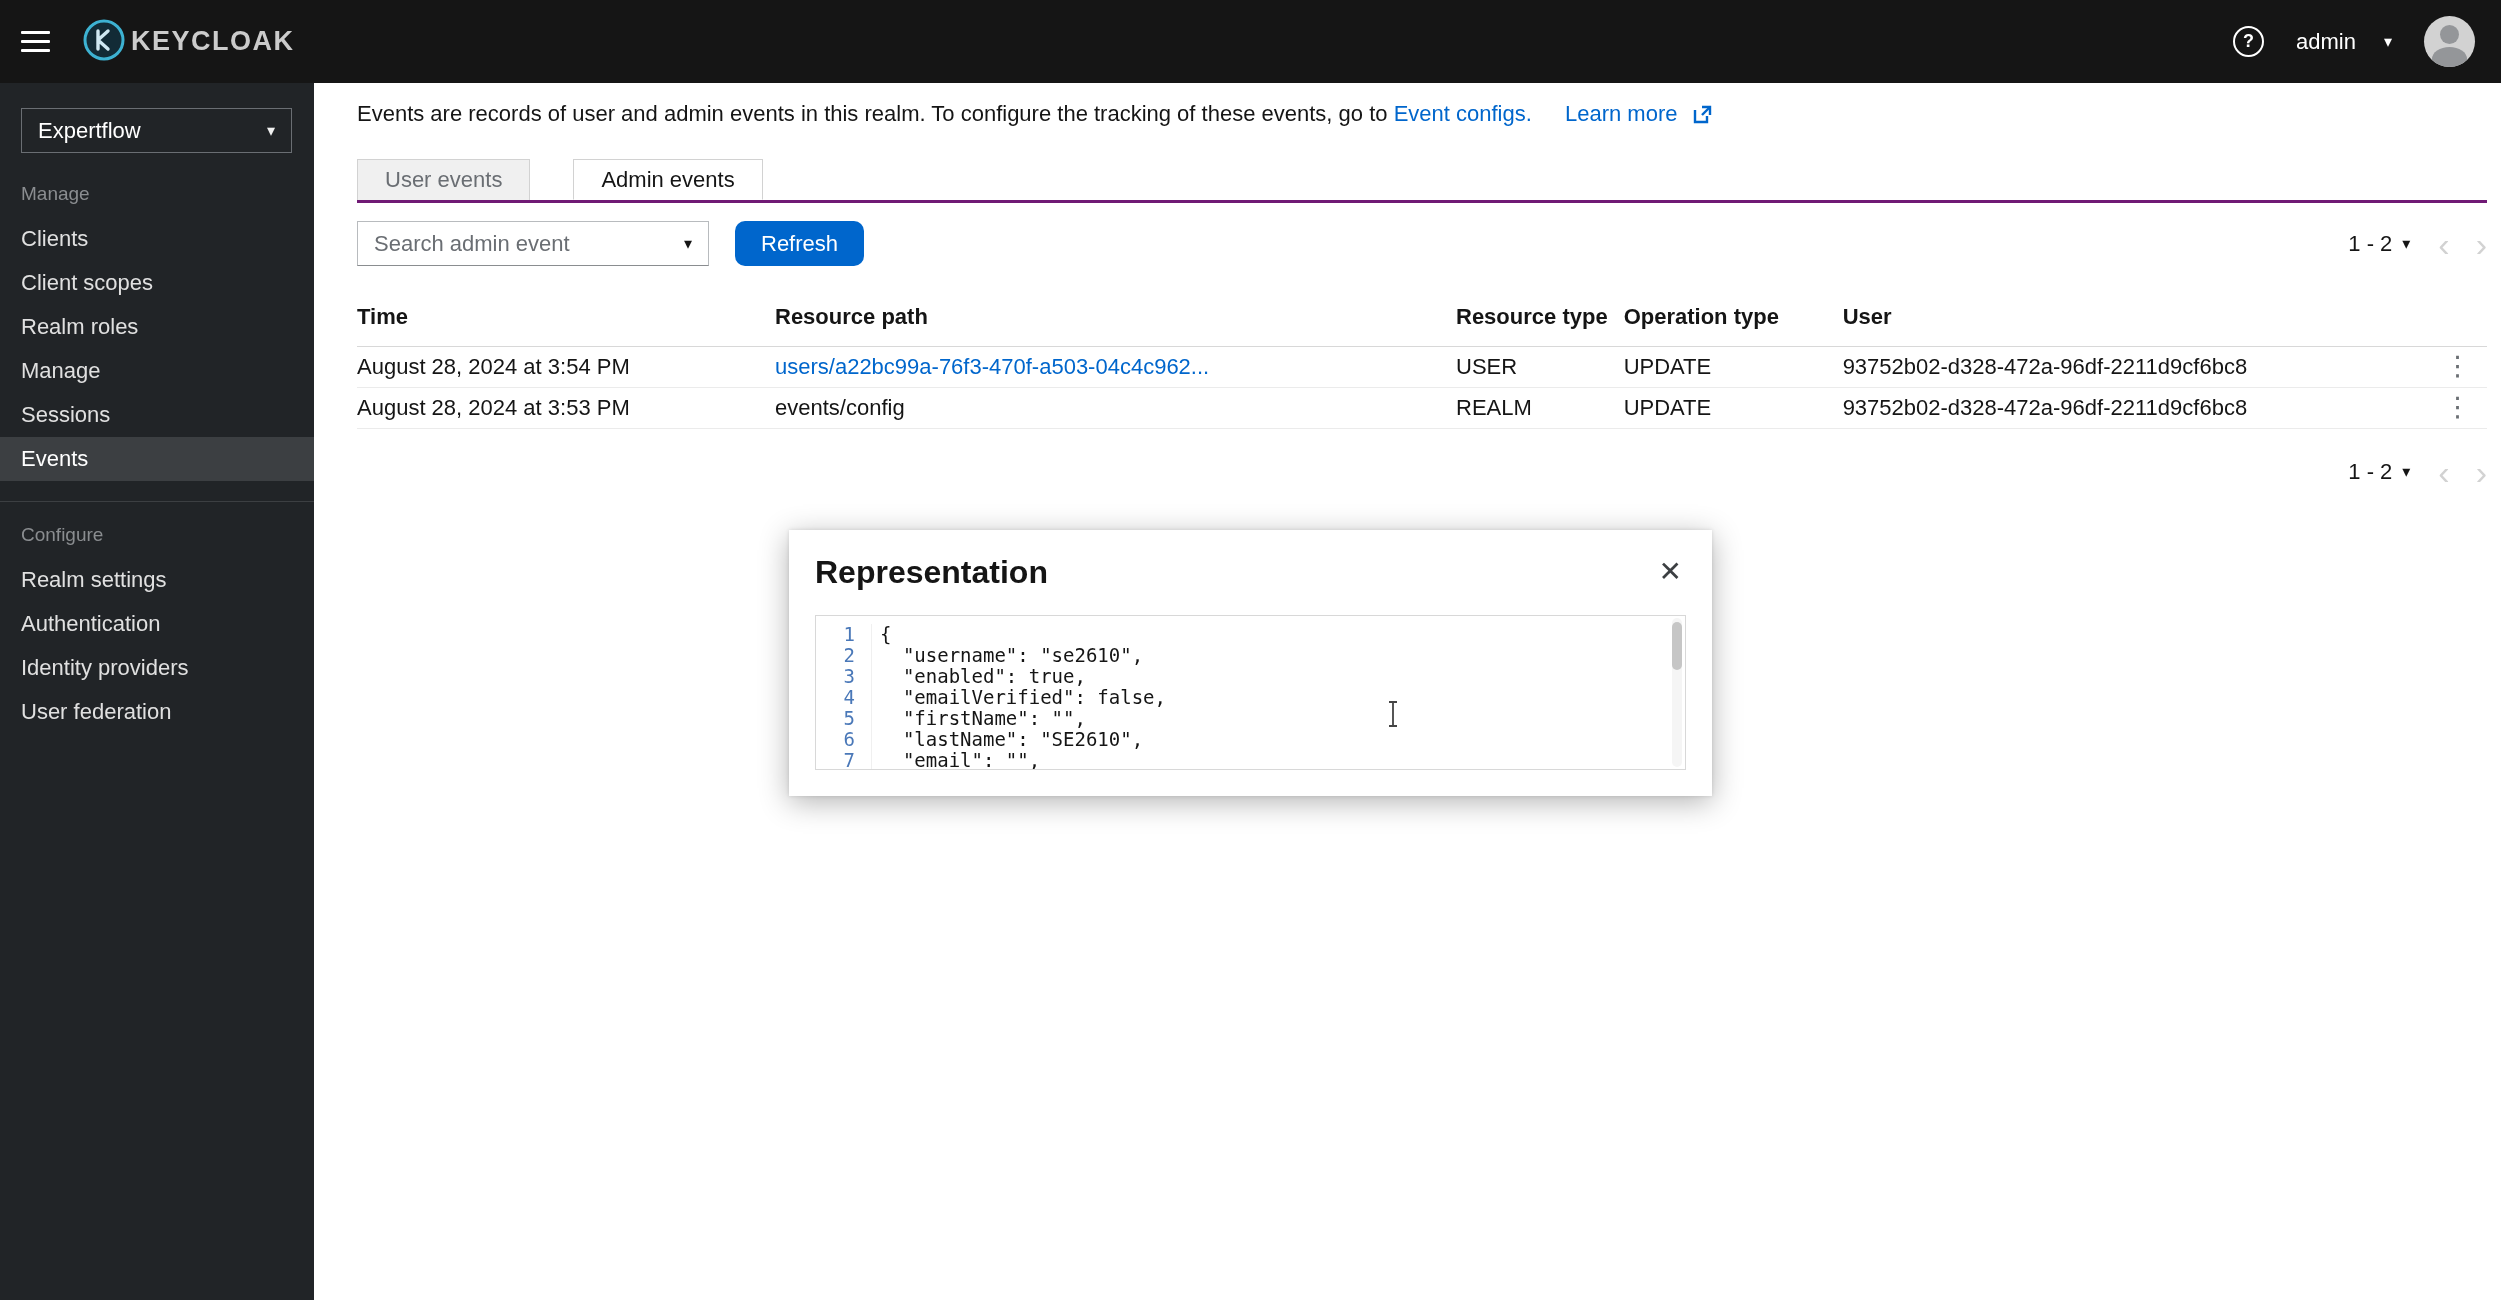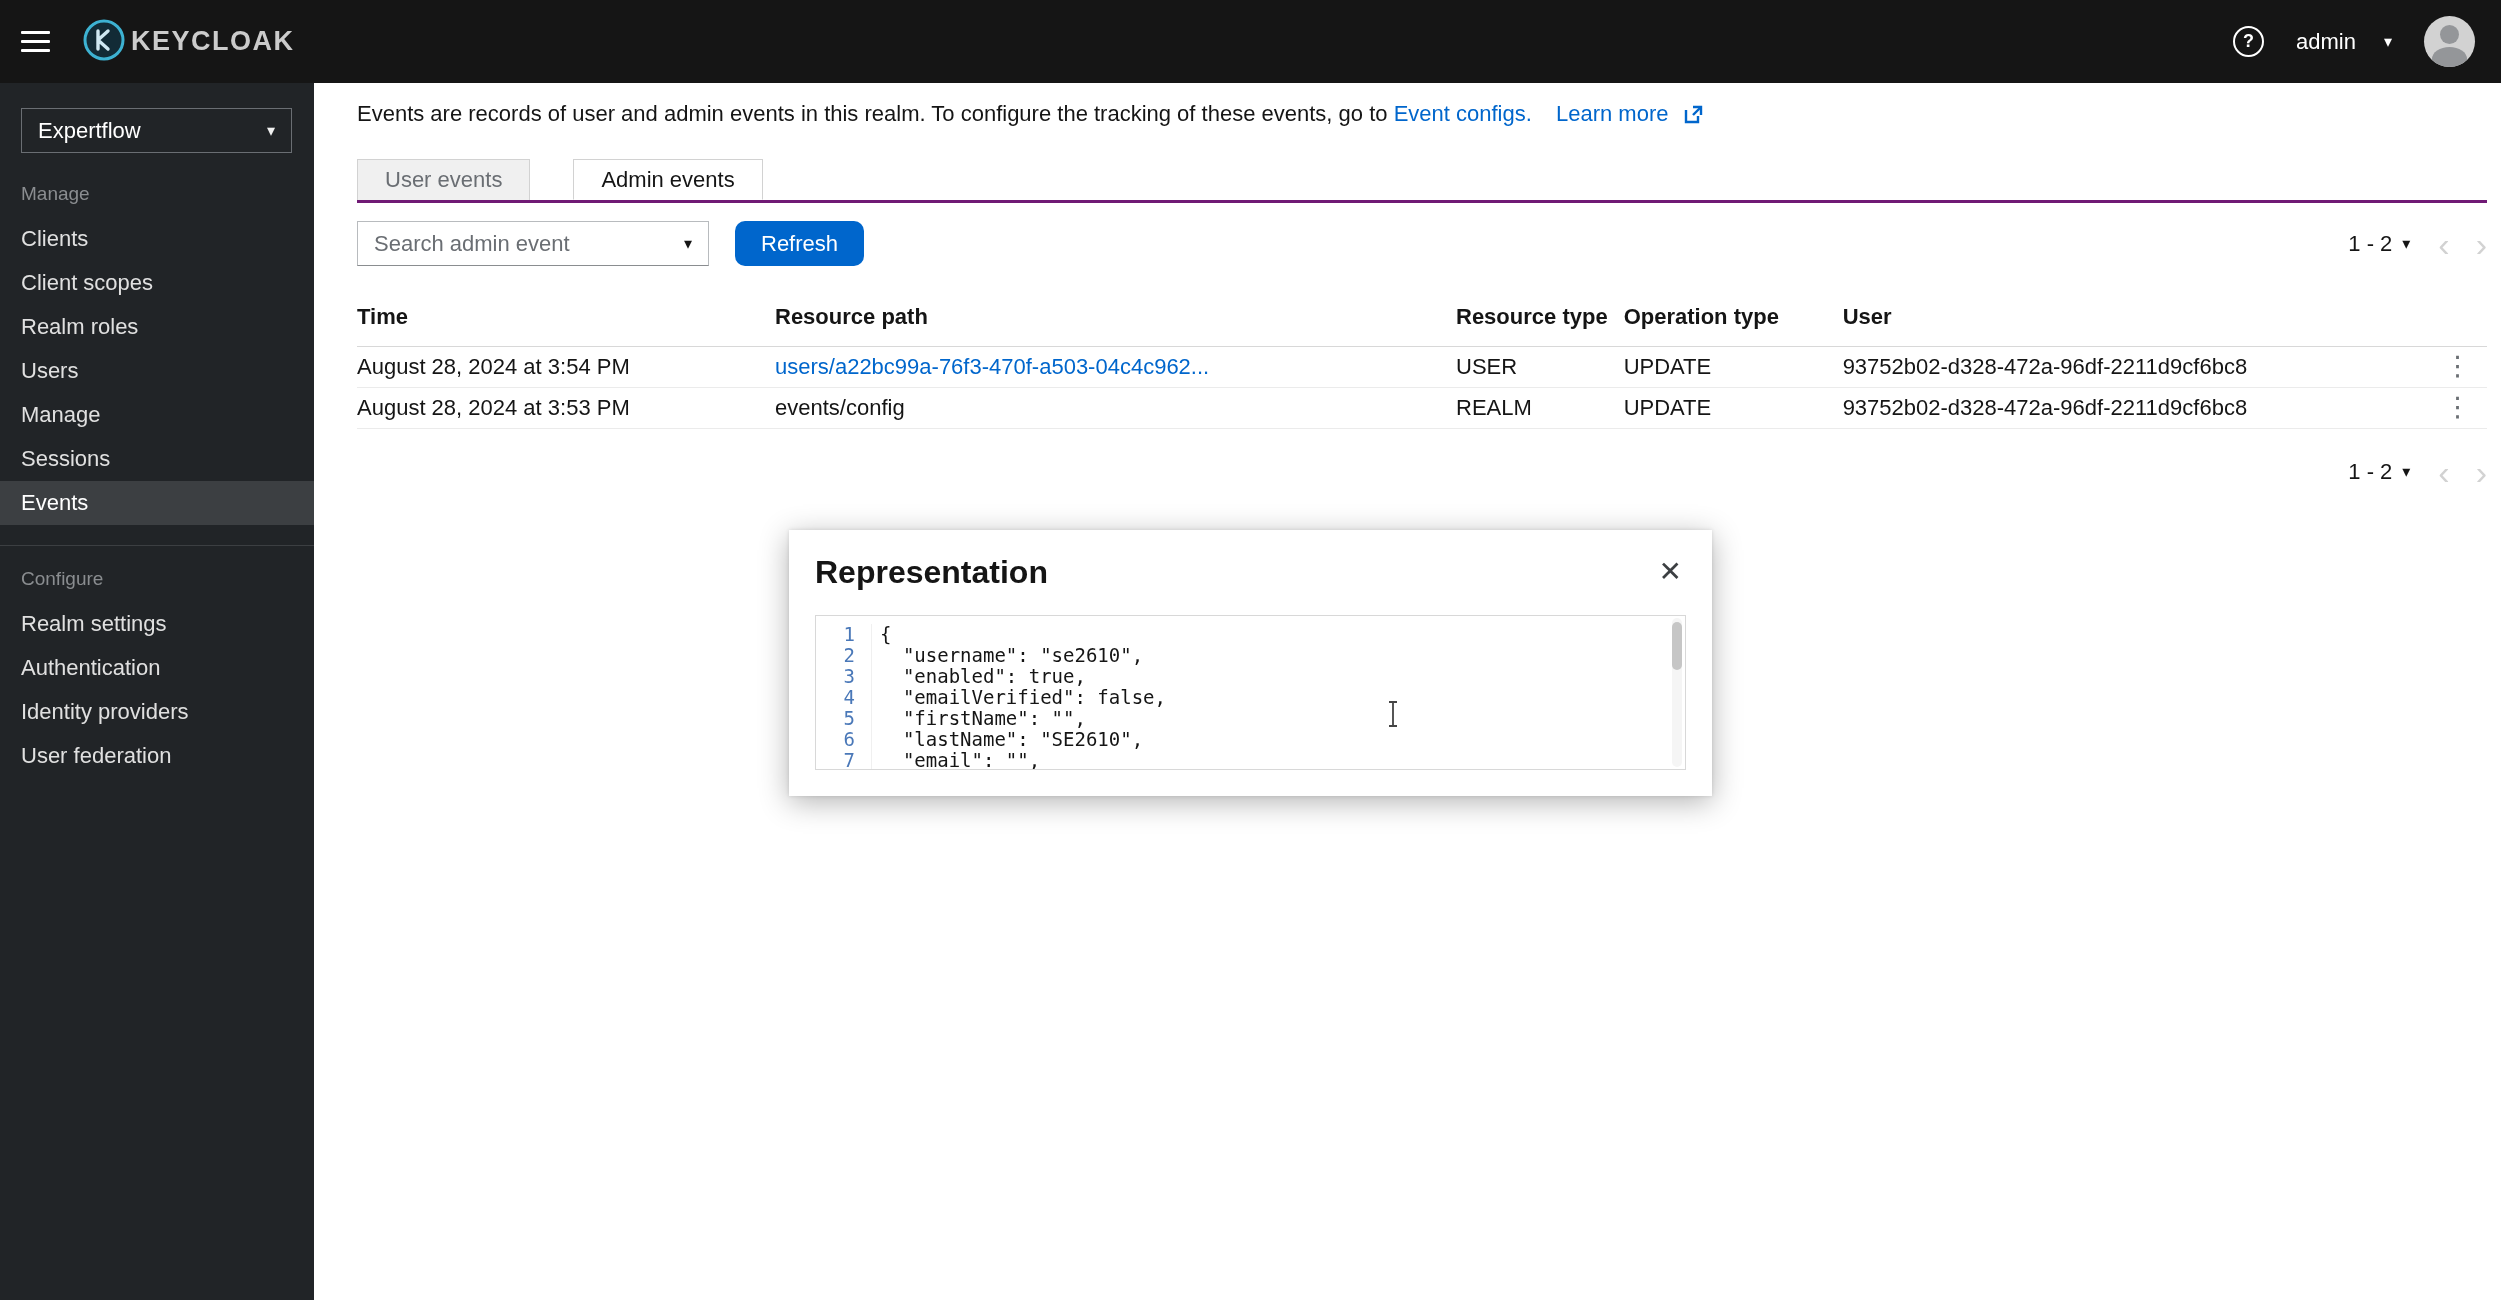--- a/index.html
+++ b/index.html
@@ -53,21 +53,21 @@
     font-size:22px; color:#e0e0e0; cursor:pointer;
   }
   .nav-item.active { background:#3c3f42; color:#ffffff; }
   .nav-divider { border-top:1px solid #3c3f42; margin-top:20px; }
 
   
   .main { margin-left:314px; padding:44px 14px 0 43px; }
   .page-title { font-size:38px; font-weight:500; color:#151515; }
   .page-desc { margin-top:14px; font-size:22px; color:#151515; }
   .link { color:#0066cc; text-decoration:none; cursor:pointer; }
-  .learn-more { margin-left:18px; display:inline-flex; align-items:center; gap:16px; }
+  .learn-more { margin-left:27px; display:inline-flex; align-items:center; gap:16px; }
   .ext-icon svg { display:block; }
 
   .tabs { margin-top:32px; display:flex; border-bottom:3px solid #701a75;gap:44px; }
   .tab {
     height:41px; padding:0 27px; display:flex; align-items:center;
     font-size:22px; cursor:pointer;
   }
   .tab.inactive { background:#f0f0f0; color:#6a6e73; border:1px solid #d2d2d2; border-bottom:none; }
   .tab.active {
     background:#ffffff; color:#151515; border:1px solid #d2d2d2;
@@ -170,21 +170,20 @@
 <nav class="sidebar">
   <div class="realm-selector">
     <span>Expertflow</span>
     <span class="caret">▾</span>
   </div>
 
   <div class="nav-section-label">Manage</div>
   <div class="nav-item">Clients</div>
   <div class="nav-item">Client scopes</div>
   <div class="nav-item">Realm roles</div>
-  <div class="nav-item">Users</div>
   <div class="nav-item">Manage</div>
   <div class="nav-item">Sessions</div>
   <div class="nav-item active">Events</div>
 
   <div class="nav-divider"></div>
   <div class="nav-section-label">Configure</div>
   <div class="nav-item">Realm settings</div>
   <div class="nav-item">Authentication</div>
   <div class="nav-item">Identity providers</div>
   <div class="nav-item">User federation</div>

